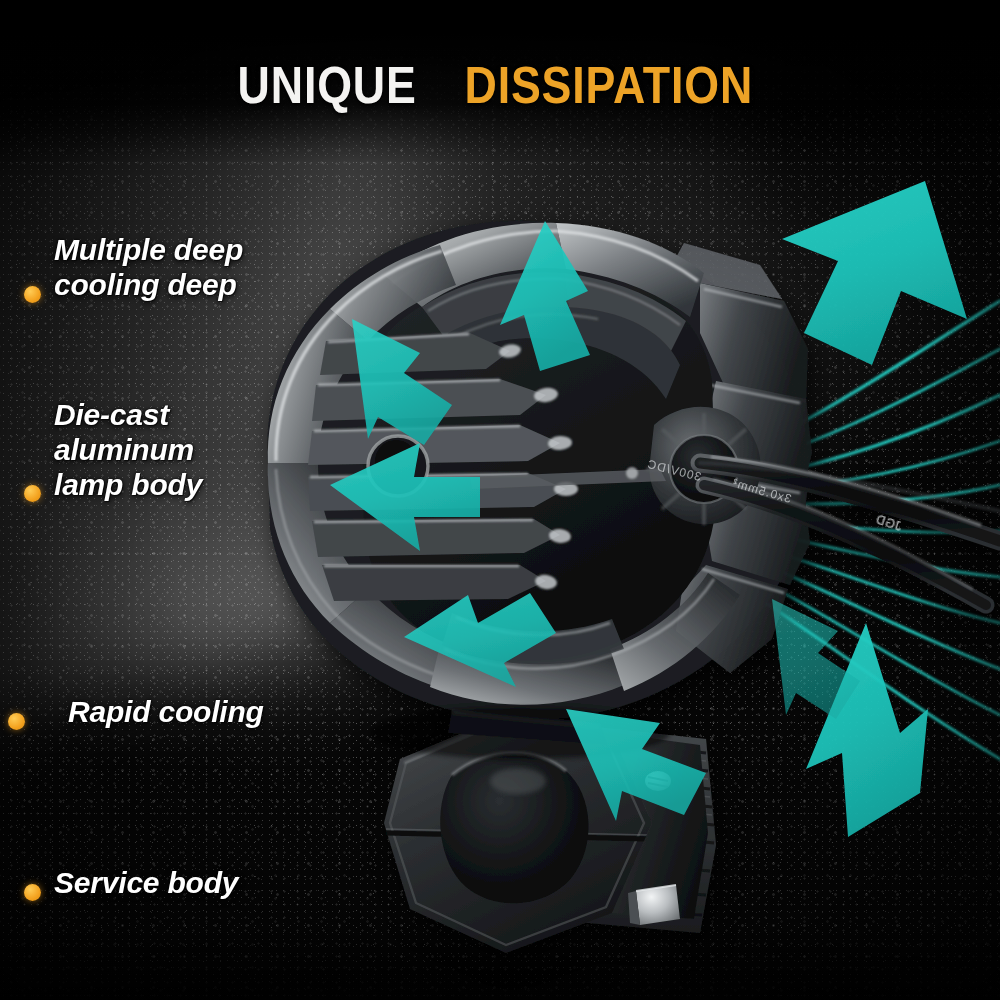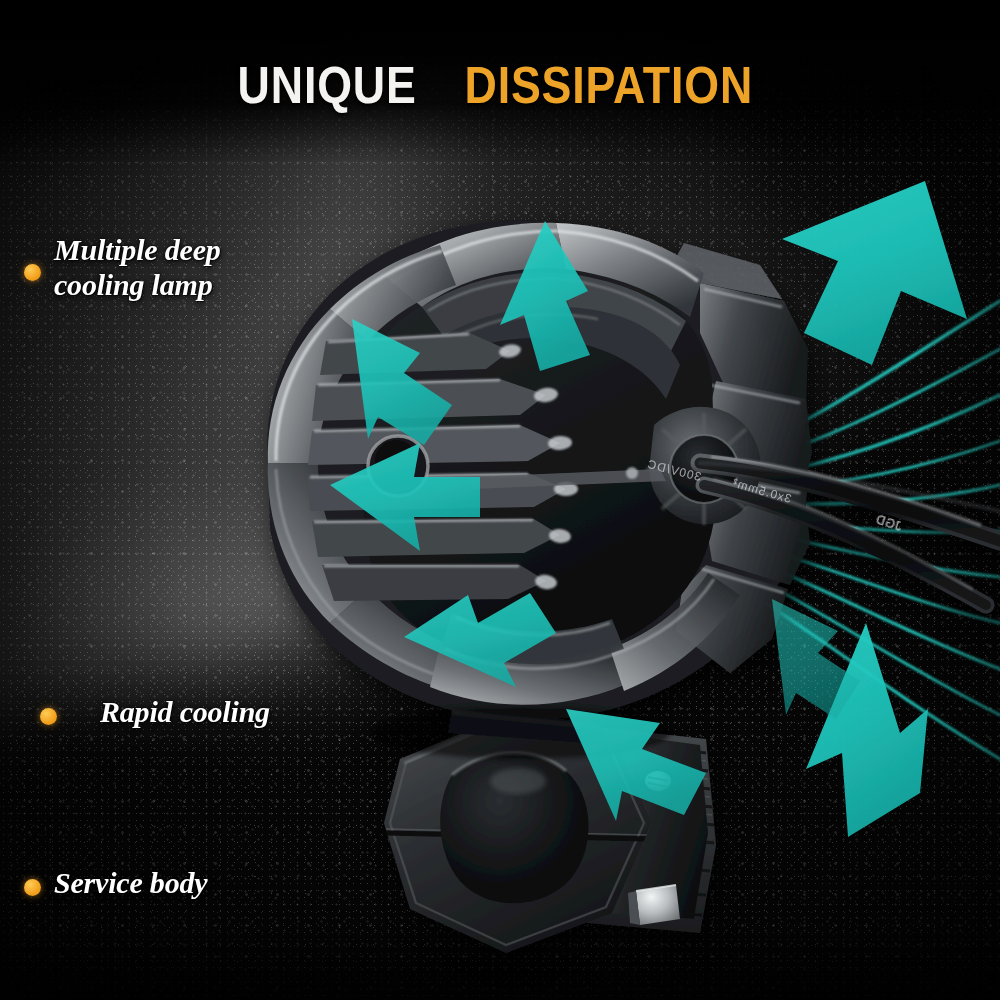--- a/index.html
+++ b/index.html
@@ -84,35 +84,35 @@
     font-family:"Liberation Sans","DejaVu Sans",sans-serif;
     font-weight:700;font-size:52px;letter-spacing:1px;
     transform:scaleX(.86);display:inline-block;
     text-shadow:0 2px 5px rgba(0,0,0,.95), 0 0 2px rgba(0,0,0,.9);
   }
   .t-white{color:#f4f3f1;}
   .t-orange{color:#eda327;margin-left:10px;}
 
   
   .feat{
-    position:absolute;z-index:45;display:flex;align-items:center;gap:13px;font-family:Liberation Serif, serif;
+    position:absolute;z-index:45;display:flex;align-items:flex-end;gap:13px;
   }
   .dot{
     width:17px;height:17px;border-radius:50%;flex:0 0 auto;margin-top:9px;
     background:radial-gradient(circle at 36% 32%, #ffcc55, #f3a11e 60%, #d78a11 100%);
     box-shadow:0 0 7px rgba(243,161,30,.55);
   }
   .ftext{
     color:#ffffff;font-weight:700;font-style:italic;font-size:30px;line-height:1.16;
     letter-spacing:-.2px;
     text-shadow:0 2px 6px rgba(0,0,0,.95), 0 0 3px rgba(0,0,0,.85), 1px 1px 0 rgba(0,0,0,.5);
   }
   #feat-0{left:24px;top:200px;}
   #feat-1{left:24px;top:365px;}
-  #feat-2{left:40px;top:662px;gap:43px;}
+  #feat-2{left:8px;top:662px;gap:43px;}
   #feat-3{left:24px;top:833px;}
 
   
   #lamp{position:absolute;left:0;top:0;width:1000px;height:1000px;z-index:20;}
 
   
   #arrows{position:absolute;left:0;top:0;width:1000px;height:1000px;z-index:30;pointer-events:none;}
 
   
   #lines{position:absolute;left:0;top:0;width:1000px;height:1000px;z-index:18;pointer-events:none;}
@@ -469,24 +469,32 @@
   <div class="vignette"></div>
 
   <div class="title">
     <span class="t-white">UNIQUE</span><span class="t-orange">DISSIPATION</span>
   </div>
 
   <div class="feat" id="feat-0">
     <div class="dot"></div>
     <div class="ftext">
       <div>Multiple deep</div>
-      <div>cooling lamp</div>
+      <div>cooling deep</div>
     </div>
   </div>
 
+  <div class="feat" id="feat-1">
+    <div class="dot"></div>
+    <div class="ftext">
+      <div>Die-cast</div>
+      <div>aluminum</div>
+      <div>lamp body</div>
+    </div>
+  </div>
 
   <div class="feat" id="feat-2">
     <div class="dot"></div>
     <div class="ftext">
       <div>Rapid cooling</div>
     </div>
   </div>
 
   <div class="feat" id="feat-3">
     <div class="dot"></div>

